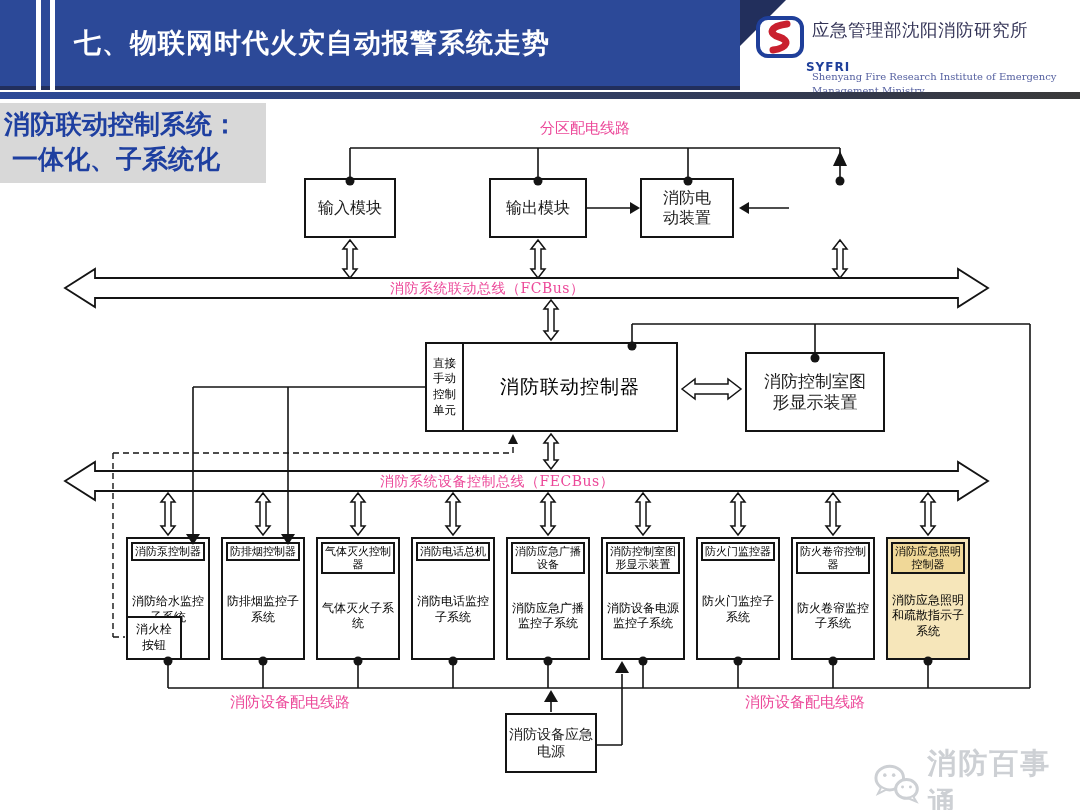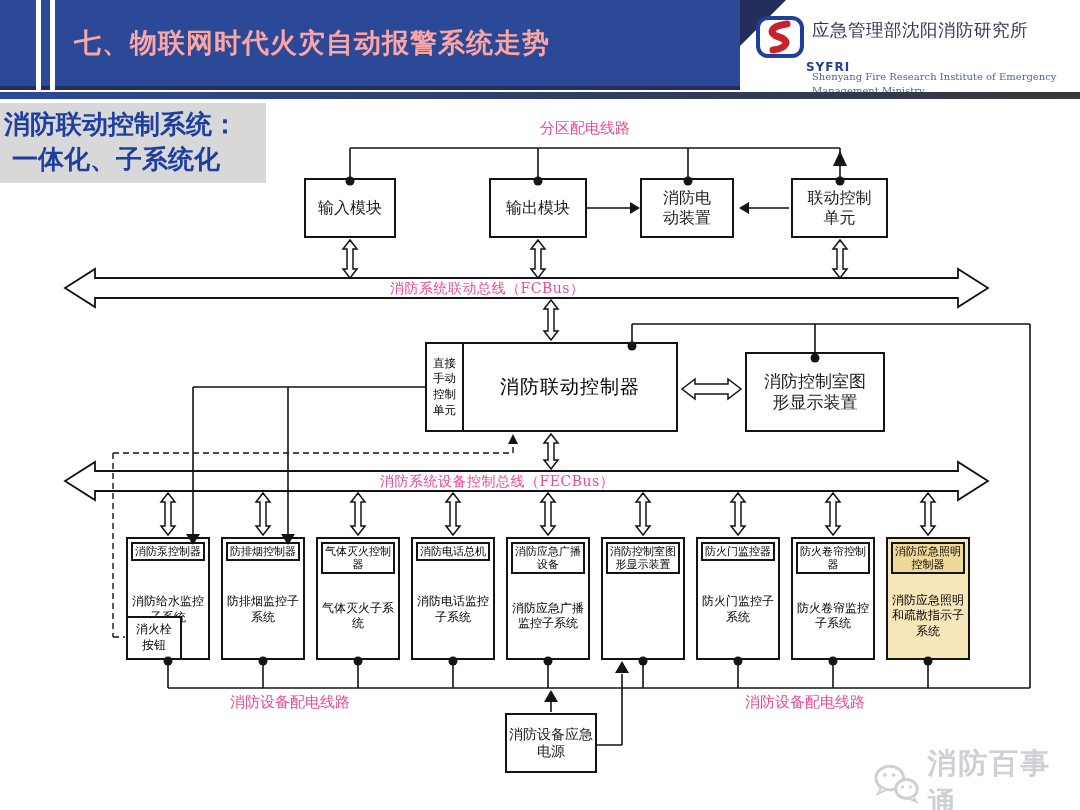--- a/index.html
+++ b/index.html
@@ -7,21 +7,21 @@
     --line:#141414; --highlight-bg:#f6e6ba; --highlight-title-bg:#f0d898;
     --watermark:#cdd0d4; --logo-red:#c9202e; --logo-blue:#1f3f9a; --org-text:#343457; --org-en:#5560a0;
   }
   html,body{margin:0;padding:0;}
   body{font-family:"DejaVu Sans","Liberation Sans",sans-serif;background:#fff;}
   #stage{position:relative;width:1080px;height:810px;background:#fff;overflow:hidden;}
 
   
   .header-bar{position:absolute;left:0;top:0;width:745px;height:86px;background:var(--header-blue);border-bottom:4px solid var(--accent-navy);}
   .header-slit{position:absolute;top:0;width:5px;height:90px;background:#fff;}
-  .header-title{position:absolute;left:74px;top:0;height:86px;display:flex;align-items:center;color:#fca5a5;font-size:27px;font-weight:bold;letter-spacing:1px;white-space:nowrap;}
+  .header-title{position:absolute;left:74px;top:0;height:86px;display:flex;align-items:center;color:#ffffff;font-size:27px;font-weight:bold;letter-spacing:1px;white-space:nowrap;}
   .logo-panel{position:absolute;left:740px;top:0;width:340px;height:92px;background:#fff;}
   .logo-notch{position:absolute;left:740px;top:0;width:46px;height:46px;background:var(--accent-navy);clip-path:polygon(0 0,100% 0,0 100%);}
   .logo-emblem{position:absolute;left:756px;top:16px;width:48px;height:42px;}
   .logo-abbr{position:absolute;left:752px;top:60px;width:56px;text-align:center;font-size:12px;font-weight:bold;color:var(--logo-blue);letter-spacing:1px;margin-left:48px;}
   .org-cn{position:absolute;left:812px;top:18px;width:262px;font-family:"DejaVu Serif","Liberation Serif",serif;font-size:17.5px;font-weight:normal;color:var(--org-text);letter-spacing:0.5px;white-space:nowrap;}
   .org-en{position:absolute;left:812px;top:44px;width:262px;font-family:"DejaVu Serif","Liberation Serif",serif;font-size:10px;color:var(--org-en);line-height:1.35;margin-top:26px;}
   .header-rule{position:absolute;left:0;top:92px;width:1080px;height:7px;background:linear-gradient(to right,var(--header-blue),#33384a 80%,#3a3a3a);}
 
   
   .callout{position:absolute;left:0;top:103px;width:266px;height:80px;background:var(--callout-bg);color:var(--callout-text);font-weight:bold;font-size:26px;line-height:1.35;padding:4px 0 0 4px;box-sizing:border-box;}
@@ -88,21 +88,20 @@
   <div class="header-rule"></div>
 
   <div class="callout">
     <div>消防联动控制系统：</div>
     <div style="padding-left:8px">一体化、子系统化</div>
   </div>
 
   <div class="dbox tbox" style="left:304px;width:92px">输入模块</div>
   <div class="dbox tbox" style="left:489px;width:98px">输出模块</div>
   <div class="dbox tbox tbox--wide" style="left:640px;width:94px">消防电动装置</div>
-  <div class="dbox tbox tbox--wide" style="left:791px;width:97px">联动控制单元</div>
 
   <div class="combo">
     <div class="combo-left">直接手动控制单元</div>
     <div class="combo-right">消防联动控制器</div>
   </div>
   <div class="dbox display-box">消防控制室图形显示装置</div>
 
   <div class="sub" style="left:126px">
     <div class="sub-title">消防泵控制器</div>
     <div class="sub-body">消防给水监控子系统</div>
@@ -119,20 +118,21 @@
   <div class="sub" style="left:411px">
     <div class="sub-title">消防电话总机</div>
     <div class="sub-body">消防电话监控子系统</div>
   </div>
   <div class="sub" style="left:506px">
     <div class="sub-title">消防应急广播设备</div>
     <div class="sub-body">消防应急广播监控子系统</div>
   </div>
   <div class="sub" style="left:601px">
     <div class="sub-title">消防控制室图形显示装置</div>
+    <div class="sub-body">消防设备电源监控子系统</div>
   </div>
   <div class="sub" style="left:696px">
     <div class="sub-title">防火门监控器</div>
     <div class="sub-body">防火门监控子系统</div>
   </div>
   <div class="sub" style="left:791px">
     <div class="sub-title">防火卷帘控制器</div>
     <div class="sub-body">防火卷帘监控子系统</div>
   </div>
   <div class="sub highlight" style="left:886px">

